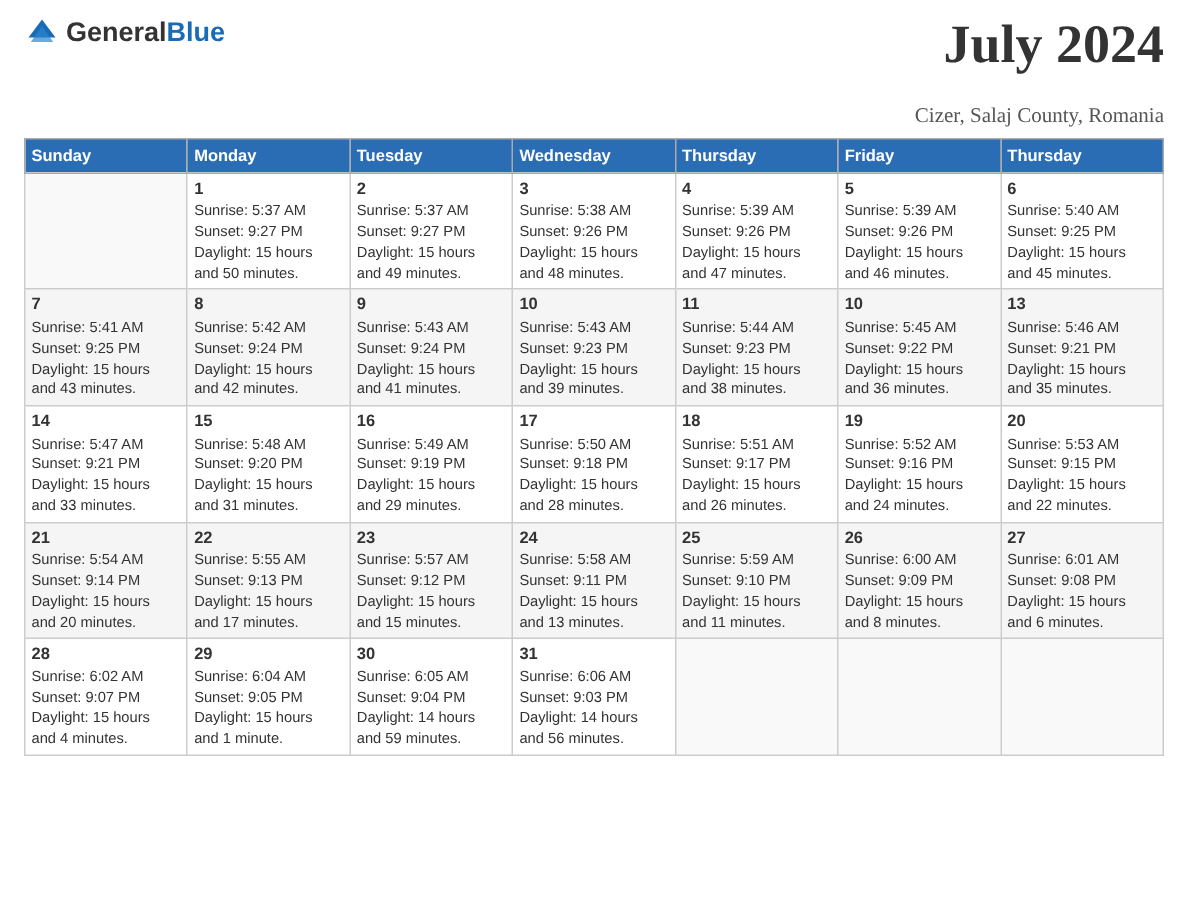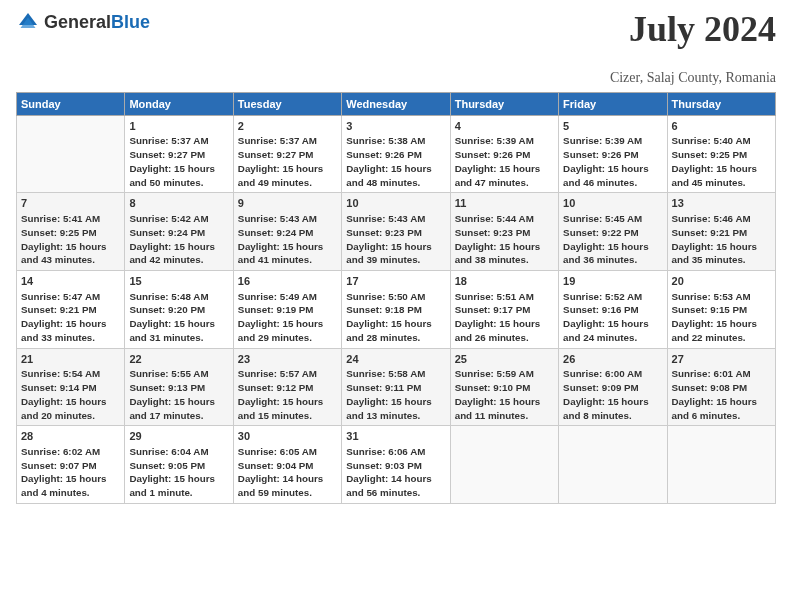--- a/index.html
+++ b/index.html
@@ -84,21 +84,20 @@
     .day-num {
       font-weight: bold;
       font-size: 11px;
       display: block;
       margin-bottom: 1px;
     }
     .day-info {
       font-size: 9.8px;
       color: #333;
       line-height: 1.4;
-      font-weight: bold;
     }
     .row-shade {
       background: #f5f5f5;
     }
     .row-white {
       background: #ffffff;
     }
   </style>
 </head>
 <body>

